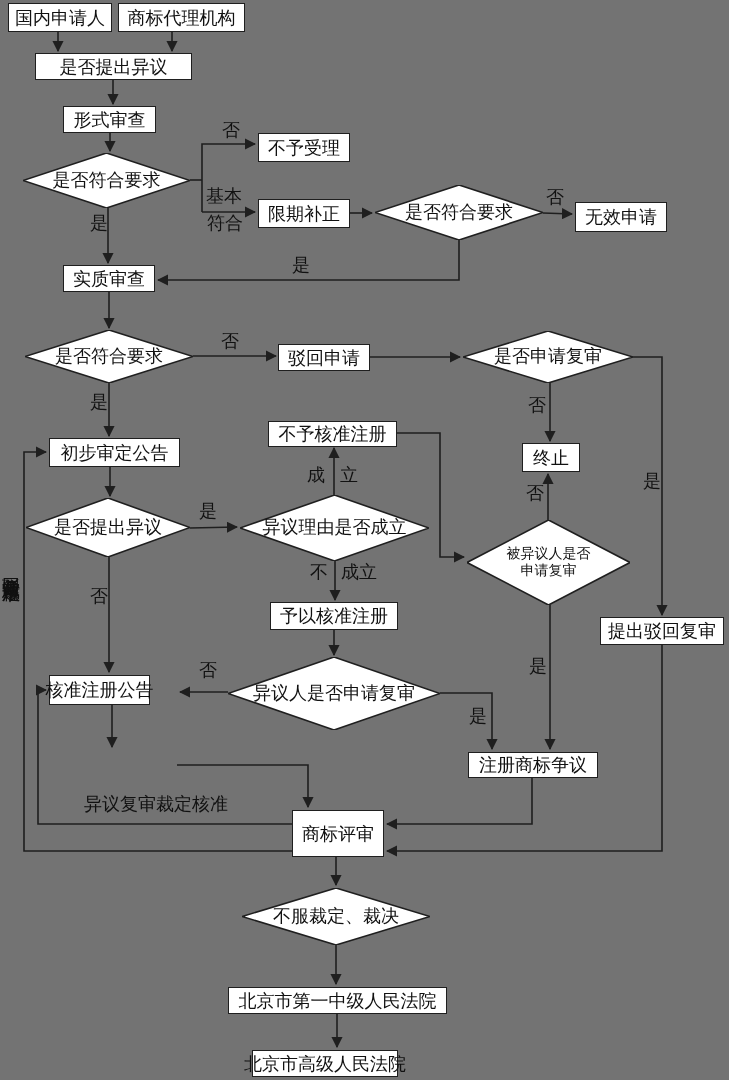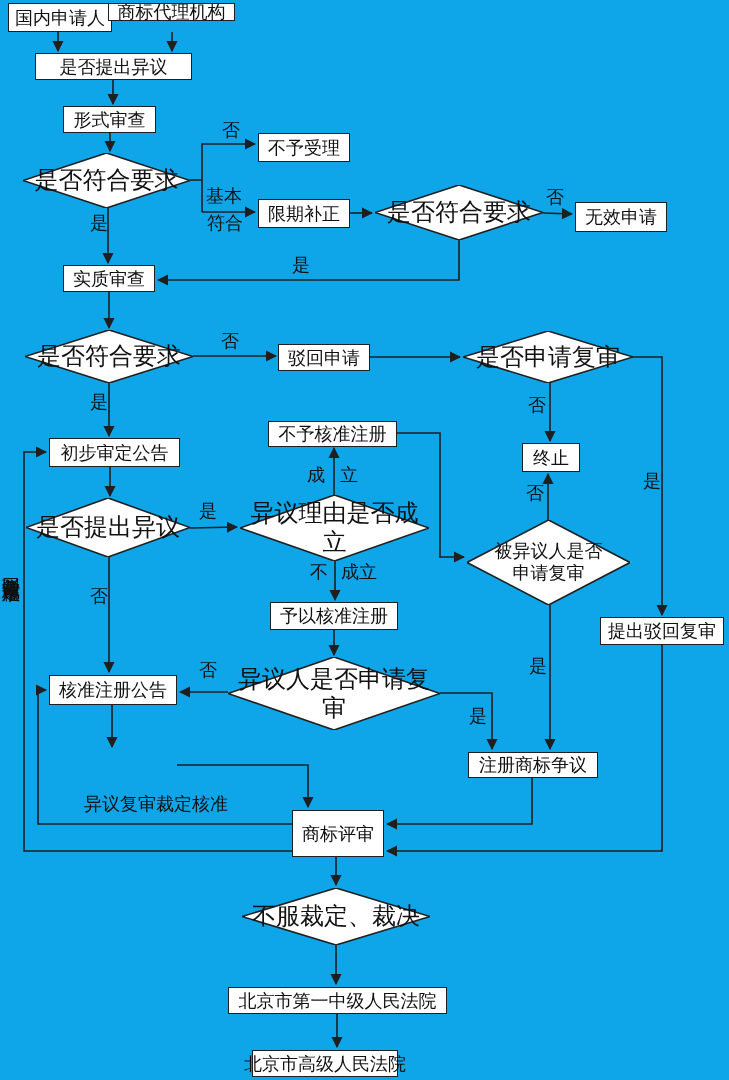--- a/index.html
+++ b/index.html
@@ -1,30 +1,30 @@
 <!DOCTYPE html>
 <html><head>
 <meta charset="utf-8">
 <style>
   html,body{margin:0;padding:0;background:#ffffff;}
   .stage{
-    position:relative;width:729px;height:1080px;background:#0ea5e9;overflow:hidden;
+    position:relative;width:729px;height:1080px;background:#737373;overflow:hidden;
     font-family:"Liberation Serif","DejaVu Serif",serif;color:#111;
   }
   .connectors{position:absolute;left:0;top:0;z-index:0;}
   .connectors polyline{fill:none;stroke:#1f1f1f;stroke-width:1.6;}
   .node{
     position:absolute;box-sizing:border-box;border:1.6px solid #1f1f1f;background:#fff;
     display:flex;align-items:center;justify-content:center;
     font-size:18px;line-height:1;z-index:2;white-space:nowrap;
   }
   .diamond{position:absolute;display:flex;align-items:center;justify-content:center;z-index:1;}
   .diamond svg{position:absolute;left:0;top:0;width:100%;height:100%;}
   .diamond polygon{fill:#ffffff;stroke:#1f1f1f;stroke-width:1.6;vector-effect:non-scaling-stroke;}
-  .dlabel{position:relative;font-size:24px;line-height:1.2;text-align:center;white-space:pre-line;z-index:1;}
+  .dlabel{position:relative;font-size:18px;line-height:1.2;text-align:center;white-space:pre-line;z-index:1;}
   .elabel{position:absolute;font-size:18px;line-height:1;z-index:3;white-space:nowrap;}
   .vlabel{writing-mode:vertical-rl;letter-spacing:1px;line-height:1;}
 </style>
 </head>
 <body>
 
 <div class="stage">
 
   <svg class="connectors" width="729" height="1080" viewBox="0 0 729 1080" aria-hidden="true">
     <defs>
@@ -65,33 +65,33 @@
     <polyline points="532,778 532,824 387,824" marker-end="url(#arr)"></polyline>
     <polyline points="662,645 662,851 387,851" marker-end="url(#arr)"></polyline>
     <polyline points="292,824 38,824 38,690 46,690" marker-end="url(#arr)"></polyline>
     <polyline points="292,851 24,851 24,452 46,452" marker-end="url(#arr)"></polyline>
     <polyline points="336,857 336,885" marker-end="url(#arr)"></polyline>
     <polyline points="336,945 336,984" marker-end="url(#arr)"></polyline>
     <polyline points="337,1014 337,1047" marker-end="url(#arr)"></polyline>
   </svg>
 
   <div class="node" style="left:8px;top:3px;width:104px;height:29px">国内申请人</div>
-  <div class="node" style="left:108px;top:3px;width:127px;height:18px">商标代理机构</div>
+  <div class="node" style="left:118px;top:3px;width:127px;height:29px">商标代理机构</div>
   <div class="node" style="left:35px;top:53px;width:157px;height:27px">是否提出异议</div>
   <div class="node" style="left:63px;top:106px;width:93px;height:27px">形式审查</div>
   <div class="node" style="left:258px;top:133px;width:92px;height:29px">不予受理</div>
   <div class="node" style="left:258px;top:199px;width:92px;height:29px">限期补正</div>
   <div class="node" style="left:575px;top:202px;width:92px;height:30px">无效申请</div>
   <div class="node" style="left:63px;top:265px;width:92px;height:27px">实质审查</div>
   <div class="node" style="left:278px;top:344px;width:92px;height:27px">驳回申请</div>
   <div class="node" style="left:522px;top:443px;width:58px;height:29px">终止</div>
   <div class="node" style="left:49px;top:438px;width:131px;height:29px">初步审定公告</div>
   <div class="node" style="left:268px;top:421px;width:129px;height:26px">不予核准注册</div>
   <div class="node" style="left:270px;top:602px;width:128px;height:28px">予以核准注册</div>
-  <div class="node" style="left:49px;top:675px;width:128px;height:30px">核准注册公告</div>
+  <div class="node" style="left:49px;top:675px;width:101px;height:30px">核准注册公告</div>
   <div class="node" style="left:468px;top:752px;width:130px;height:26px">注册商标争议</div>
   <div class="node" style="left:600px;top:617px;width:124px;height:28px">提出驳回复审</div>
   <div class="node" style="left:292px;top:810px;width:92px;height:47px">商标评审</div>
   <div class="node" style="left:228px;top:987px;width:219px;height:27px">北京市第一中级人民法院</div>
   <div class="node" style="left:252px;top:1050px;width:146px;height:27px">北京市高级人民法院</div>
 
   <div class="diamond" style="left:23px;top:153px;width:167px;height:55px">
     <svg viewBox="0 0 100 100" preserveAspectRatio="none">
         <polygon points="50,0 100,50 50,100 0,50"></polygon>
       </svg>
@@ -124,21 +124,21 @@
   <div class="diamond" style="left:240px;top:495px;width:189px;height:66px">
     <svg viewBox="0 0 100 100" preserveAspectRatio="none">
         <polygon points="50,0 100,50 50,100 0,50"></polygon>
       </svg>
     <span class="dlabel">异议理由是否成立</span>
   </div>
   <div class="diamond" style="left:467px;top:520px;width:163px;height:85px">
     <svg viewBox="0 0 100 100" preserveAspectRatio="none">
         <polygon points="50,0 100,50 50,100 0,50"></polygon>
       </svg>
-    <span class="dlabel" style="font-size:18px">被异议人是否
+    <span class="dlabel" style="font-size:14px">被异议人是否
 申请复审</span>
   </div>
   <div class="diamond" style="left:228px;top:657px;width:212px;height:73px">
     <svg viewBox="0 0 100 100" preserveAspectRatio="none">
         <polygon points="50,0 100,50 50,100 0,50"></polygon>
       </svg>
     <span class="dlabel">异议人是否申请复审</span>
   </div>
   <div class="diamond" style="left:242px;top:888px;width:188px;height:57px">
     <svg viewBox="0 0 100 100" preserveAspectRatio="none">

